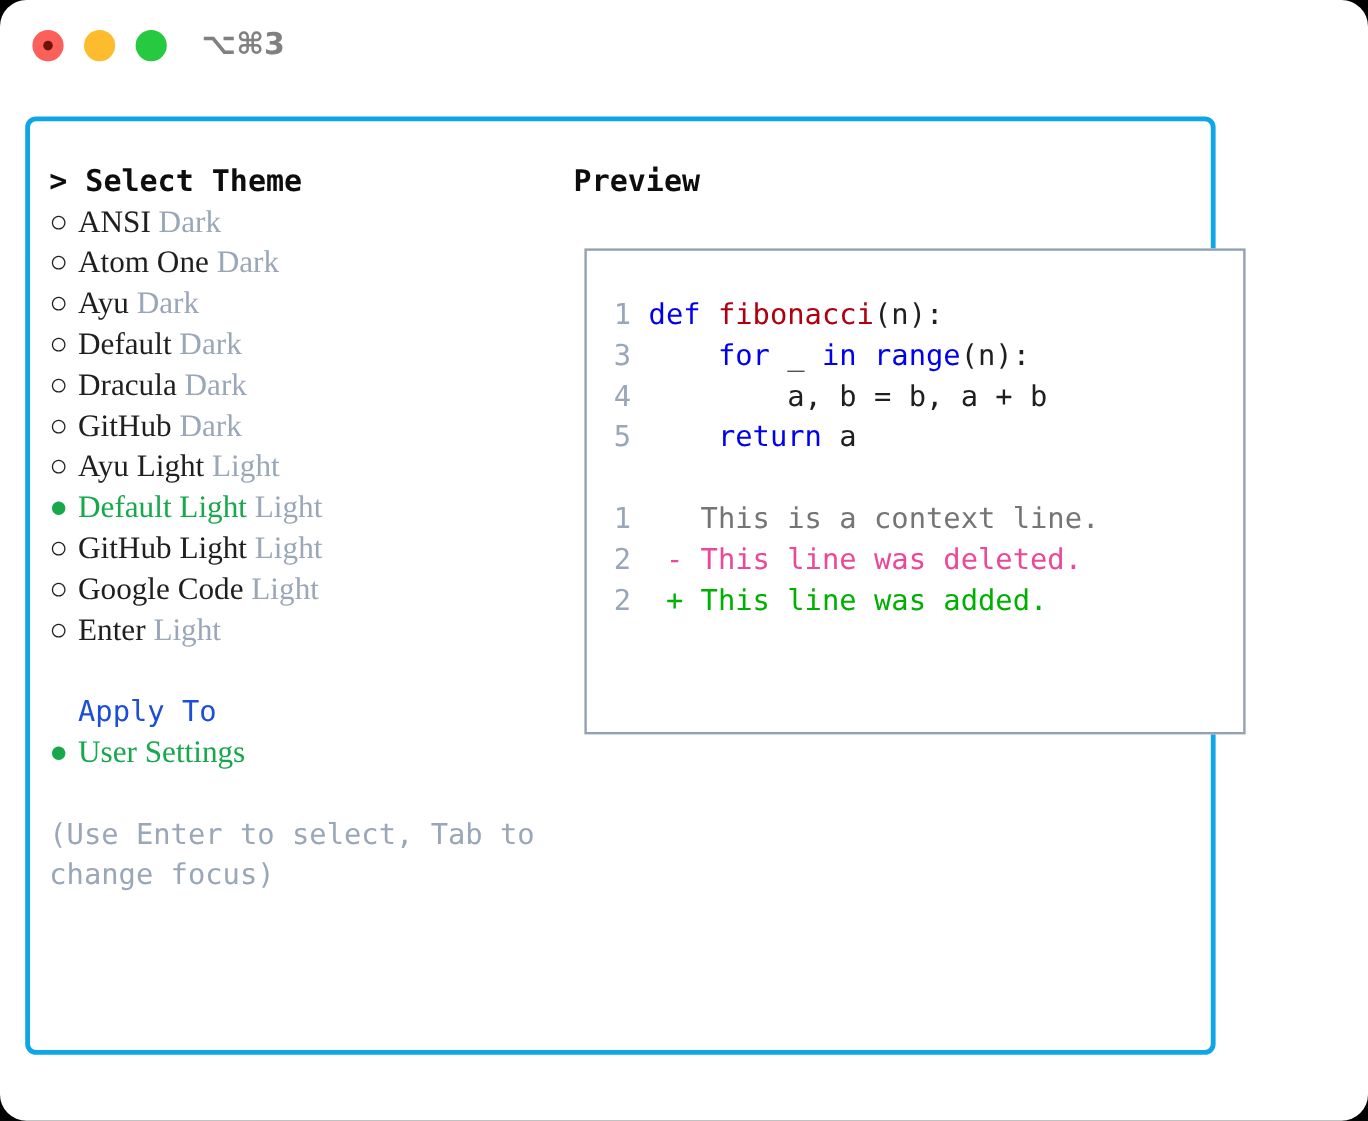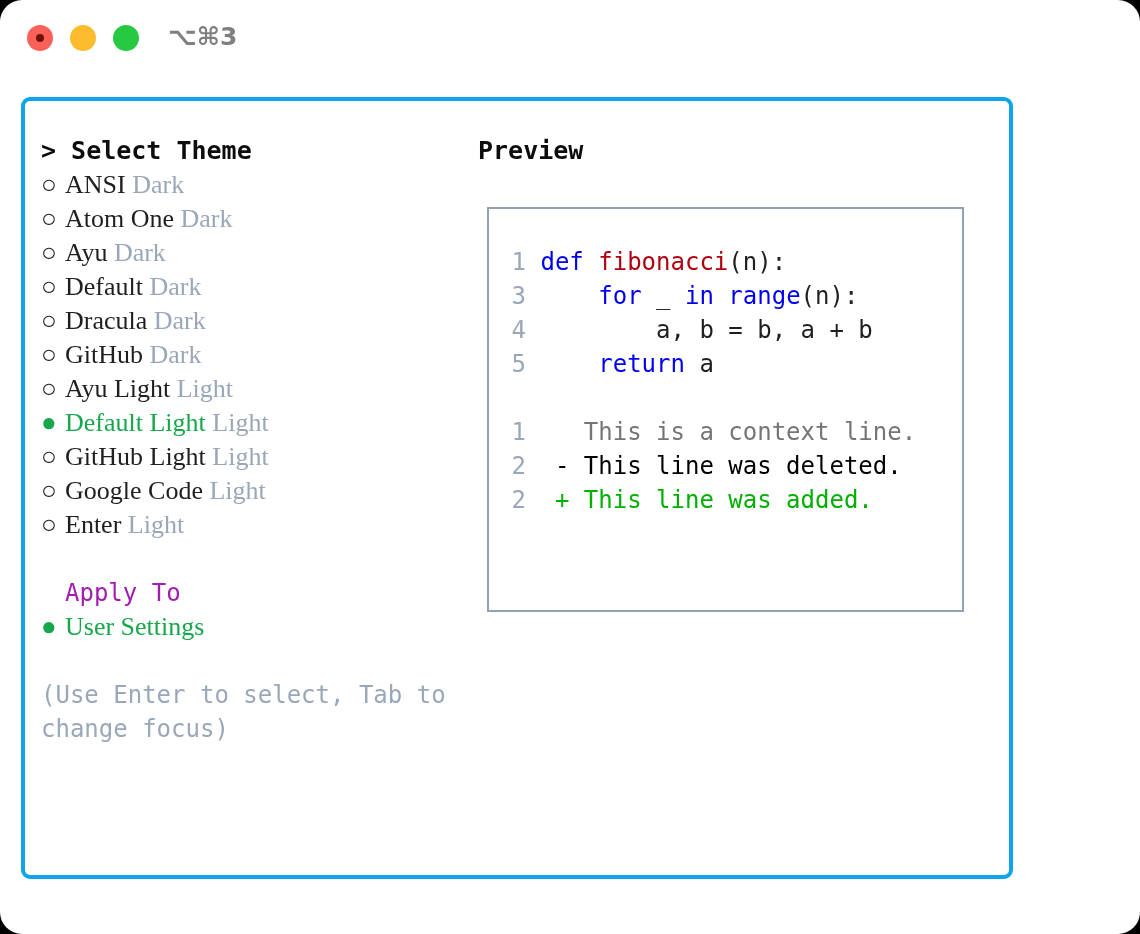--- a/index.html
+++ b/index.html
@@ -117,21 +117,21 @@
   .opt-row.selected .marker { color: #16a84a; }
   .opt-row.selected .opt-label { color: #16a84a; }
   .opt-label { color: #1f1f1f; }
   .opt-variant {
     color: #9aa7b8;
   }
 
   .apply-header {
     font-family: "DejaVu Sans Mono", monospace;
     font-size: 24px;
-    color: #a21caf;
+    color: #1d4ed8;
     line-height: 34px;
     white-space: pre;
     padding-left: 24px;
   }
 
   .spacer-line { height: 34px; }
 
   .hint {
     font-family: "DejaVu Sans Mono", monospace;
     font-size: 24px;
@@ -152,21 +152,21 @@
     font-size: 25px;
     font-weight: bold;
     color: #0d0d0d;
     line-height: 34px;
     white-space: pre;
   }
   #preview-box {
     position: absolute;
     left: 9px;
     top: 73px;
-    width: 477px;
+    width: 551px;
     height: 405px;
     border: 2px solid #93a2b3;
     box-sizing: border-box;
     background: #ffffff;
   }
   .code-area {
     position: absolute;
     left: 9px;
     top: 36px;
   }
@@ -180,21 +180,21 @@
   .lineno {
     display: inline-block;
     width: 28px;
     text-align: right;
     color: #9aa7b8;
   }
   .tok-kw   { color: #0000ee; }
   .tok-fn   { color: #b00010; }
   .tok-plain{ color: #1f1f1f; }
   .diff-ctx { color: #757575; }
-  .diff-del { color: #000000; }
+  .diff-del { color: #ec4899; }
   .diff-add { color: #00b000; }
   .blank-line { height: 34px; }
 </style>
 </head>
 <body>
 
 <div id="window">
 
   <div id="titlebar">
     <div class="lights">

